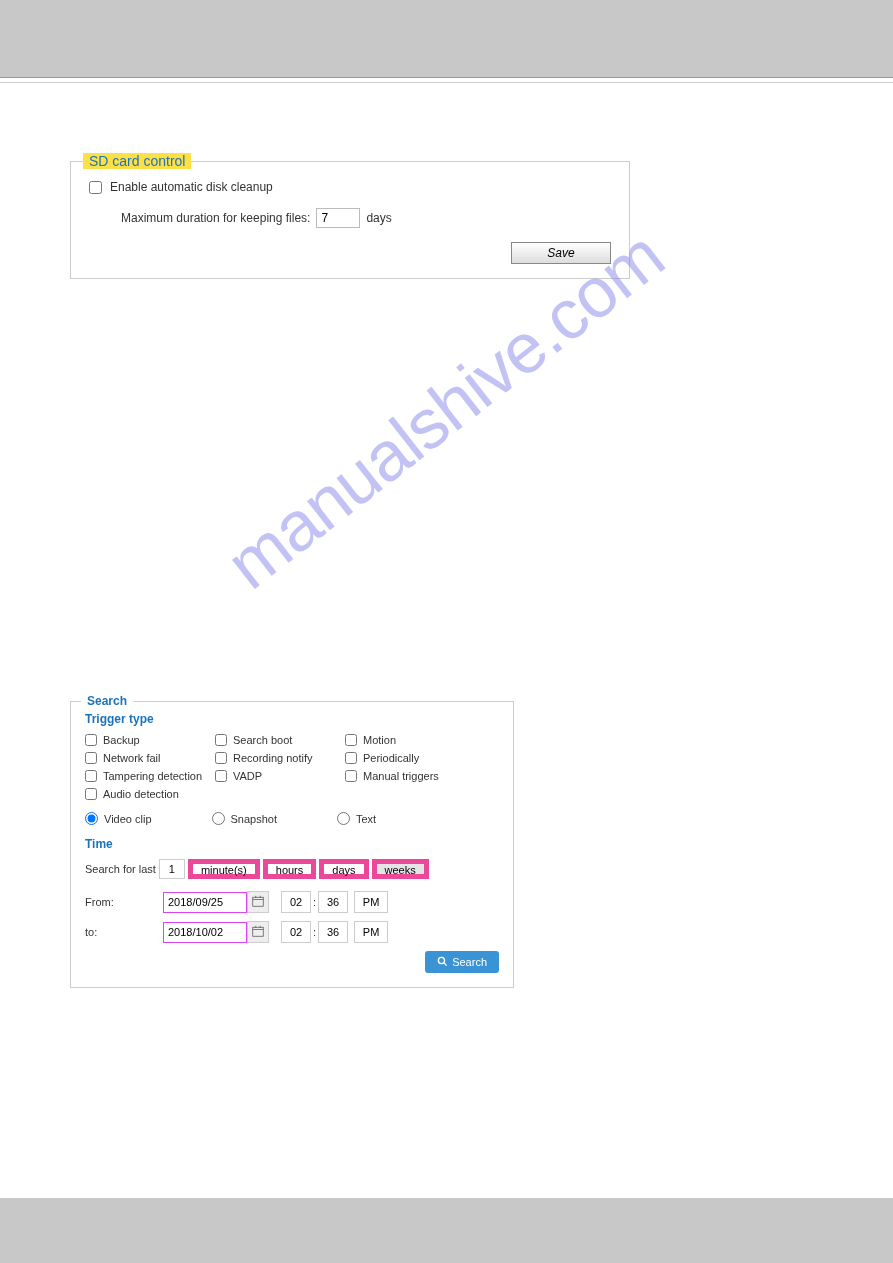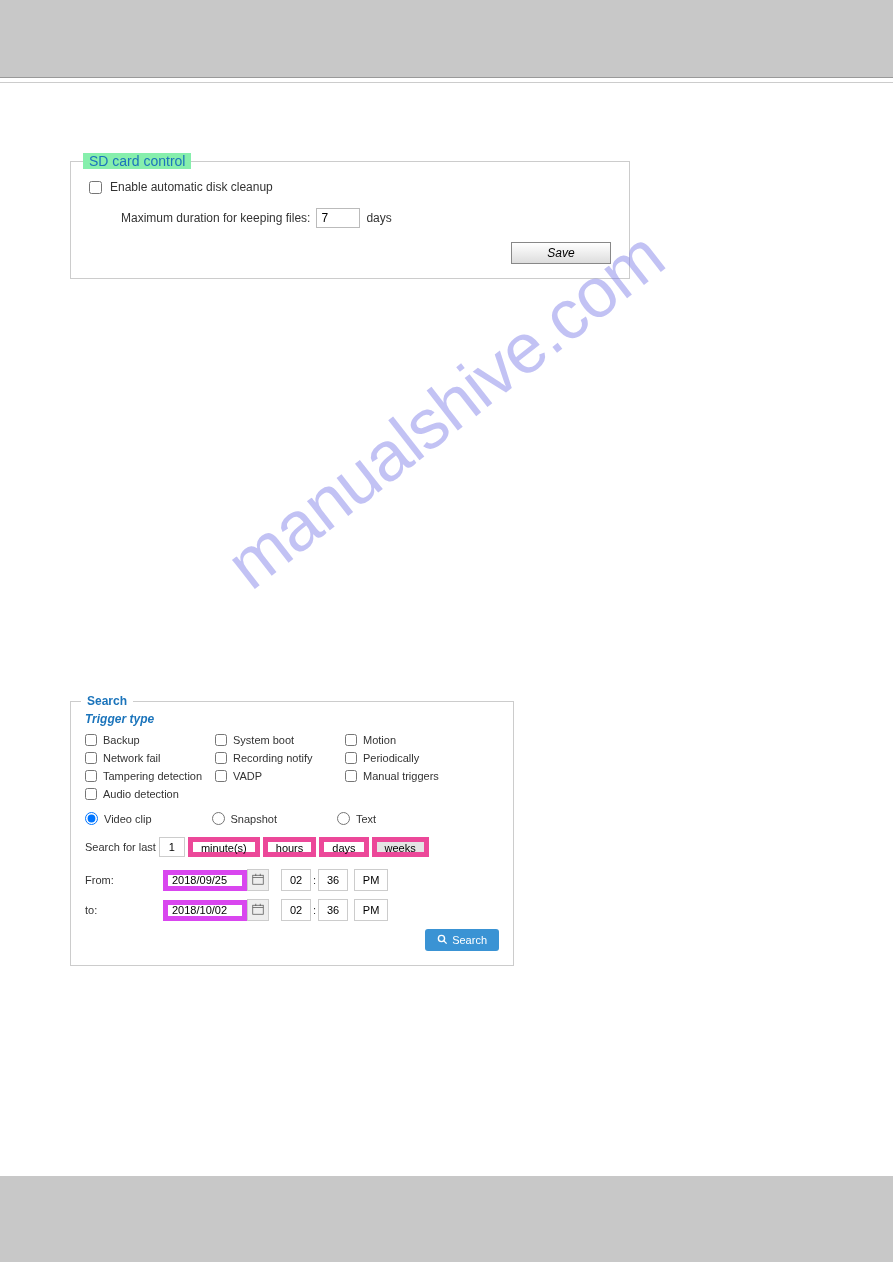--- a/index.html
+++ b/index.html
@@ -13,21 +13,21 @@
     border-radius: 0;
     padding: 18px 18px 14px 18px;
     position: relative;
     width: 560px;
     margin-bottom: 20px;
   }
   .fieldset-legend {
     position: absolute;
     top: -9px;
     left: 12px;
-    background: #86efac;
+    background: #fde047;
     padding: 0 6px;
     color: #1b74bb;
     font-size: 14px;
   }
   .checkbox-row { display: flex; align-items: center; margin-bottom: 14px; }
   .checkbox-row input[type=checkbox] { margin-right: 8px; width:13px; height:13px; }
   .sub-row { margin-left: 32px; display: flex; align-items: center; margin-bottom: 14px; }
   .text-input-sm {
     width: 44px; height:20px; border: 1px solid #bbb; padding: 2px 4px; margin: 0 6px;
     font-size:12px;
@@ -48,37 +48,37 @@
     border: 1px solid #ccc;
     width: 444px;
     padding: 4px 14px 14px 14px;
     position: relative;
     margin-top:22px;
   }
   .search-legend {
     position: absolute; top: -8px; left: 10px; background: #fff; padding: 0 6px;
     color: #1b74bb; font-weight: bold; font-size: 12px;
   }
-  .section-title { color: #1b74bb; font-weight: bold; margin: 6px 0 8px 0; font-size:12px;font-style:italic;}
+  .section-title { color: #1b74bb; font-weight: bold; margin: 6px 0 8px 0; font-size:12px;}
   .trigger-grid { display: grid; grid-template-columns: 130px 130px 130px; row-gap:6px; margin-bottom: 12px;}
   .trig-item { display:flex; align-items:center; font-size:11px; }
   .trig-item input { margin-right:6px; width:12px; height:12px;}
   
   .media-row { display:flex; gap: 60px; margin-bottom:12px; font-size:11px;}
   .media-row label { display:flex; align-items:flex-end; }
   .media-row input { margin-right:6px; }
 
   .time-row { display:flex; align-items:center; gap:3px; font-size:11px; margin-bottom:12px;}
   .num-box { width:26px; height:20px; border:1px solid #ccc; text-align:center; font-size:11px;}
   .unit-btn { height:20px; border:5px solid #ec4899; background:#fff; padding:0 8px; font-size:11px; cursor:pointer;}
   .unit-btn.active { background:#e4e4e4; }
   
   .dt-row { display:flex; align-items:center; margin-bottom:8px; font-size:11px;}
   .dt-label { width:78px; }
-  .date-input { width:84px; height:21px; border:5px solid #d946ef; padding:0 4px; font-size:11px;}
+  .date-input { width:84px; height:21px; border:1px solid #d946ef; padding:0 4px; font-size:11px;}
   .cal-btn { width:22px; height:22px; border:1px solid #ccc; background:#eee; display:flex; align-items:center; justify-content:center; cursor:pointer;}
   .cal-btn svg { width:12px; height:12px; }
   .time-cell { width:30px; height:22px; border:1px solid #ccc; text-align:center; font-size:11px; margin-left:12px;}
   .time-cell + .colon { margin:0 2px; }
   .ampm { width:34px; height:22px; border:1px solid #ccc; background:#fff; text-align:center; font-size:11px; margin-left:6px;}
 
   .search-btn {
     float:right;
     background:#3a93d4;
     color:#fff;
@@ -141,21 +141,21 @@
     <div class="search-legend">Search</div>
 
     <div class="section-title">Trigger type</div>
     <div class="trigger-grid">
       <label class="trig-item">
             <input type="checkbox" style="">
             <span>Backup</span>
           </label>
       <label class="trig-item">
             <input type="checkbox" style="">
-            <span>System boot</span>
+            <span>Search boot</span>
           </label>
       <label class="trig-item">
             <input type="checkbox" style="">
             <span>Motion</span>
           </label>
       <label class="trig-item">
             <input type="checkbox" style="">
             <span>Network fail</span>
           </label>
       <label class="trig-item">
@@ -192,20 +192,21 @@
       <label>
             <input type="radio" name="media" style="">
             <span>Snapshot</span>
           </label>
       <label>
             <input type="radio" name="media" style="">
             <span>Text</span>
           </label>
     </div>
 
+    <div class="section-title">Time</div>
     <div class="time-row">
       <span>Search for last</span>
       <input class="num-box" value="1" style="">
       <button class="unit-btn">minute(s)</button>
       <button class="unit-btn">hours</button>
       <button class="unit-btn">days</button>
       <button class="unit-btn active">weeks</button>
     </div>
 
     <div class="dt-row">

